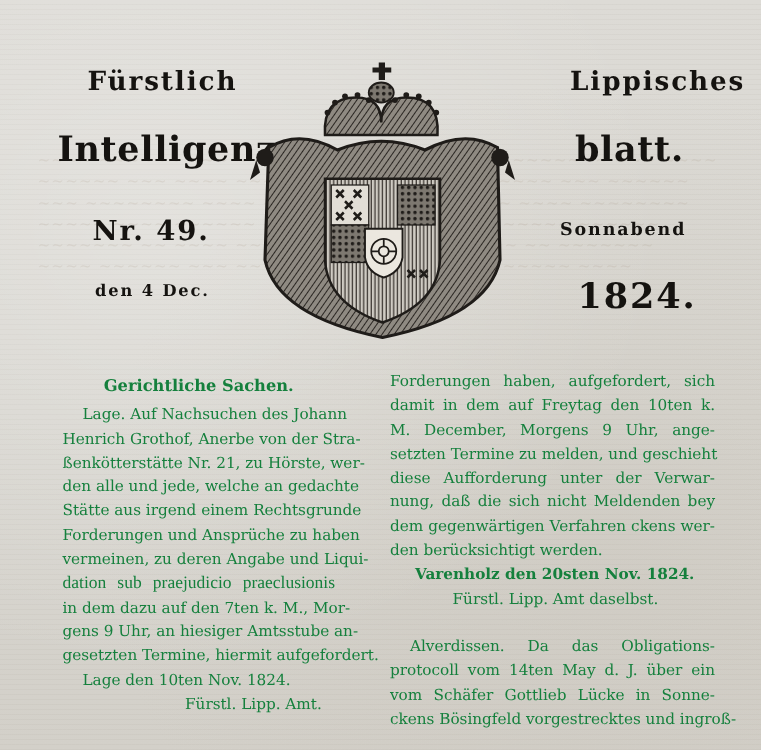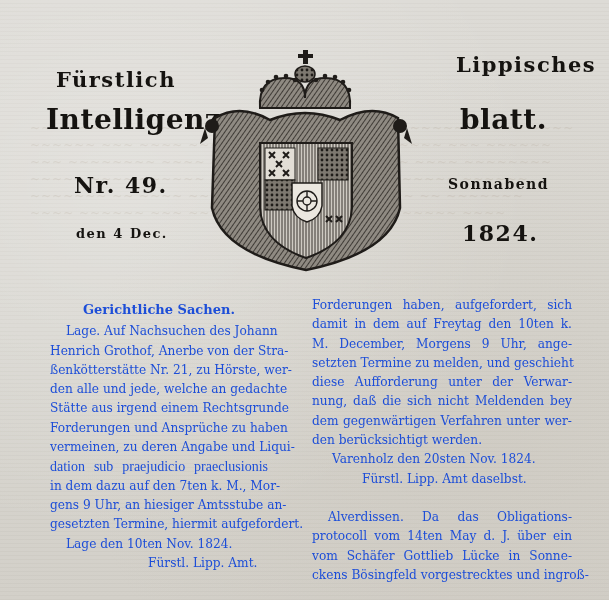--- a/index.html
+++ b/index.html
@@ -26,25 +26,25 @@
   .abs { position: absolute; white-space: nowrap; }
   .fraktur {
     font-family: "DejaVu Serif", serif; font-weight: bold;
     color: #151310; letter-spacing: 1.5px;
   }
   .title-top { font-size: 21px; top: 52px; }
   .title-big { font-size: 28px; top: 103px; letter-spacing: 0.5px; }
   .issue-no { font-size: 22px; top: 172px; left: 74px; text-align: center; }
   .date-small { font-size: 13px; top: 226px; left: 76px; font-weight: bold; }
   .weekday { font-size: 14px; top: 176px; left: 448px; }
-  .year { font-size: 22px; top: 220px; left: 462px; }
+  .year { font-size: 28px; top: 220px; left: 462px; }
 
   .crest { position: absolute; left: 200px; top: 48px; width: 212px; height: 225px; }
 
-  .col { position: absolute; font-size: 12.2px; line-height: 19.3px; color: #1d4ed8; }
+  .col { position: absolute; font-size: 12.2px; line-height: 19.3px; color: #15803d; }
   .col .line { display: block; white-space: nowrap; text-align: justify; text-align-last: justify; }
   .col .line.last { text-align-last: left; }
   .col .line.indent { padding-left: 16px; }
   .col-left { left: 50px; top: 300px; width: 218px; }
   .col-right { left: 312px; top: 296px; width: 260px; }
   .section-heading { font-size: 13px; text-align: center; margin-bottom: 3px; display: block; }
   .latin { font-family: Liberation Serif, serif; font-size: 14px; font-weight: normal; }
   .gap { height: 19px; display: block; }
   .bold { font-weight: bold; }
 </style>
@@ -53,21 +53,21 @@
 
 <div class="paper"></div>
 
 <div class="bleed" style="left:30px;top:120px;">~~~~ ~~~~~~ ~~~ ~~~~~~~~     ~~~~ ~~~~~ ~~~~~~~ ~~~ ~~~~
 ~~~~~~ ~~~ ~~~~ ~~~~~~~~     ~~~~~~ ~~ ~~~~ ~~~ ~~~~~~
 ~~~ ~~~~~~~~ ~~~~ ~~~~~      ~~~~ ~~~~~~ ~~~~ ~~~~~~~~
 ~~~~~ ~~~~ ~~~~~~ ~~~        ~~~~~~~ ~~~ ~~~~~ ~~~~~~
 ~~~~~~~ ~~ ~~~~ ~~~~~~       ~~~ ~~~~~~~~ ~~ ~~~~~~~
 ~~~~ ~~~~~~ ~~~ ~~~~~        ~~~~~ ~~~~ ~~~~~~ ~~~~</div>
 
-<div class="abs fraktur title-top" style="left:56px;margin-top:15px;">Fürstlich</div>
+<div class="abs fraktur title-top" style="left:70px;">Fürstlich</div>
 <div class="abs fraktur title-top" style="left:456px;">Lippisches</div>
 <div class="abs fraktur title-big" style="left:46px;">Intelligenz</div>
 <div class="abs fraktur title-big" style="left:460px;">blatt.</div>
 <div class="abs fraktur issue-no">Nr. 49.</div>
 <div class="abs fraktur date-small">den 4 Dec.</div>
 <div class="abs fraktur weekday">Sonnabend</div>
 <div class="abs fraktur year">1824.</div>
 
 <svg class="crest" viewBox="0 0 212 225">
   <defs>
@@ -156,22 +156,22 @@
   <span class="line last" style="padding-left:98px;">Fürstl. Lipp. Amt.</span>
 </div>
 
 <div class="col col-right">
   <span class="line">Forderungen haben, aufgefordert, sich</span>
   <span class="line">damit in dem auf Freytag den 10ten k.</span>
   <span class="line">M. December, Morgens 9 Uhr, ange-</span>
   <span class="line">setzten Termine zu melden, und geschieht</span>
   <span class="line">diese Aufforderung unter der Verwar-</span>
   <span class="line">nung, daß die sich nicht Meldenden bey</span>
-  <span class="line">dem gegenwärtigen Verfahren unter wer-</span>
+  <span class="line">dem gegenwärtigen Verfahren ckens wer-</span>
   <span class="line last">den berücksichtigt werden.</span>
-  <span class="line last" style="padding-left:20px;">Varenholz den 20sten Nov. 1824.</span>
+  <span class="line last" style="padding-left:20px;font-weight:bold;">Varenholz den 20sten Nov. 1824.</span>
   <span class="line last" style="padding-left:50px;">Fürstl. Lipp. Amt daselbst.</span>
   <span class="gap"></span>
   <span class="line indent">Alverdissen.  Da das Obligations-</span>
   <span class="line">protocoll vom 14ten May d. J. über ein</span>
   <span class="line">vom Schäfer Gottlieb Lücke in Sonne-</span>
   <span class="line">ckens Bösingfeld vorgestrecktes und ingroß-</span>
 </div>
 
 </body></html>

